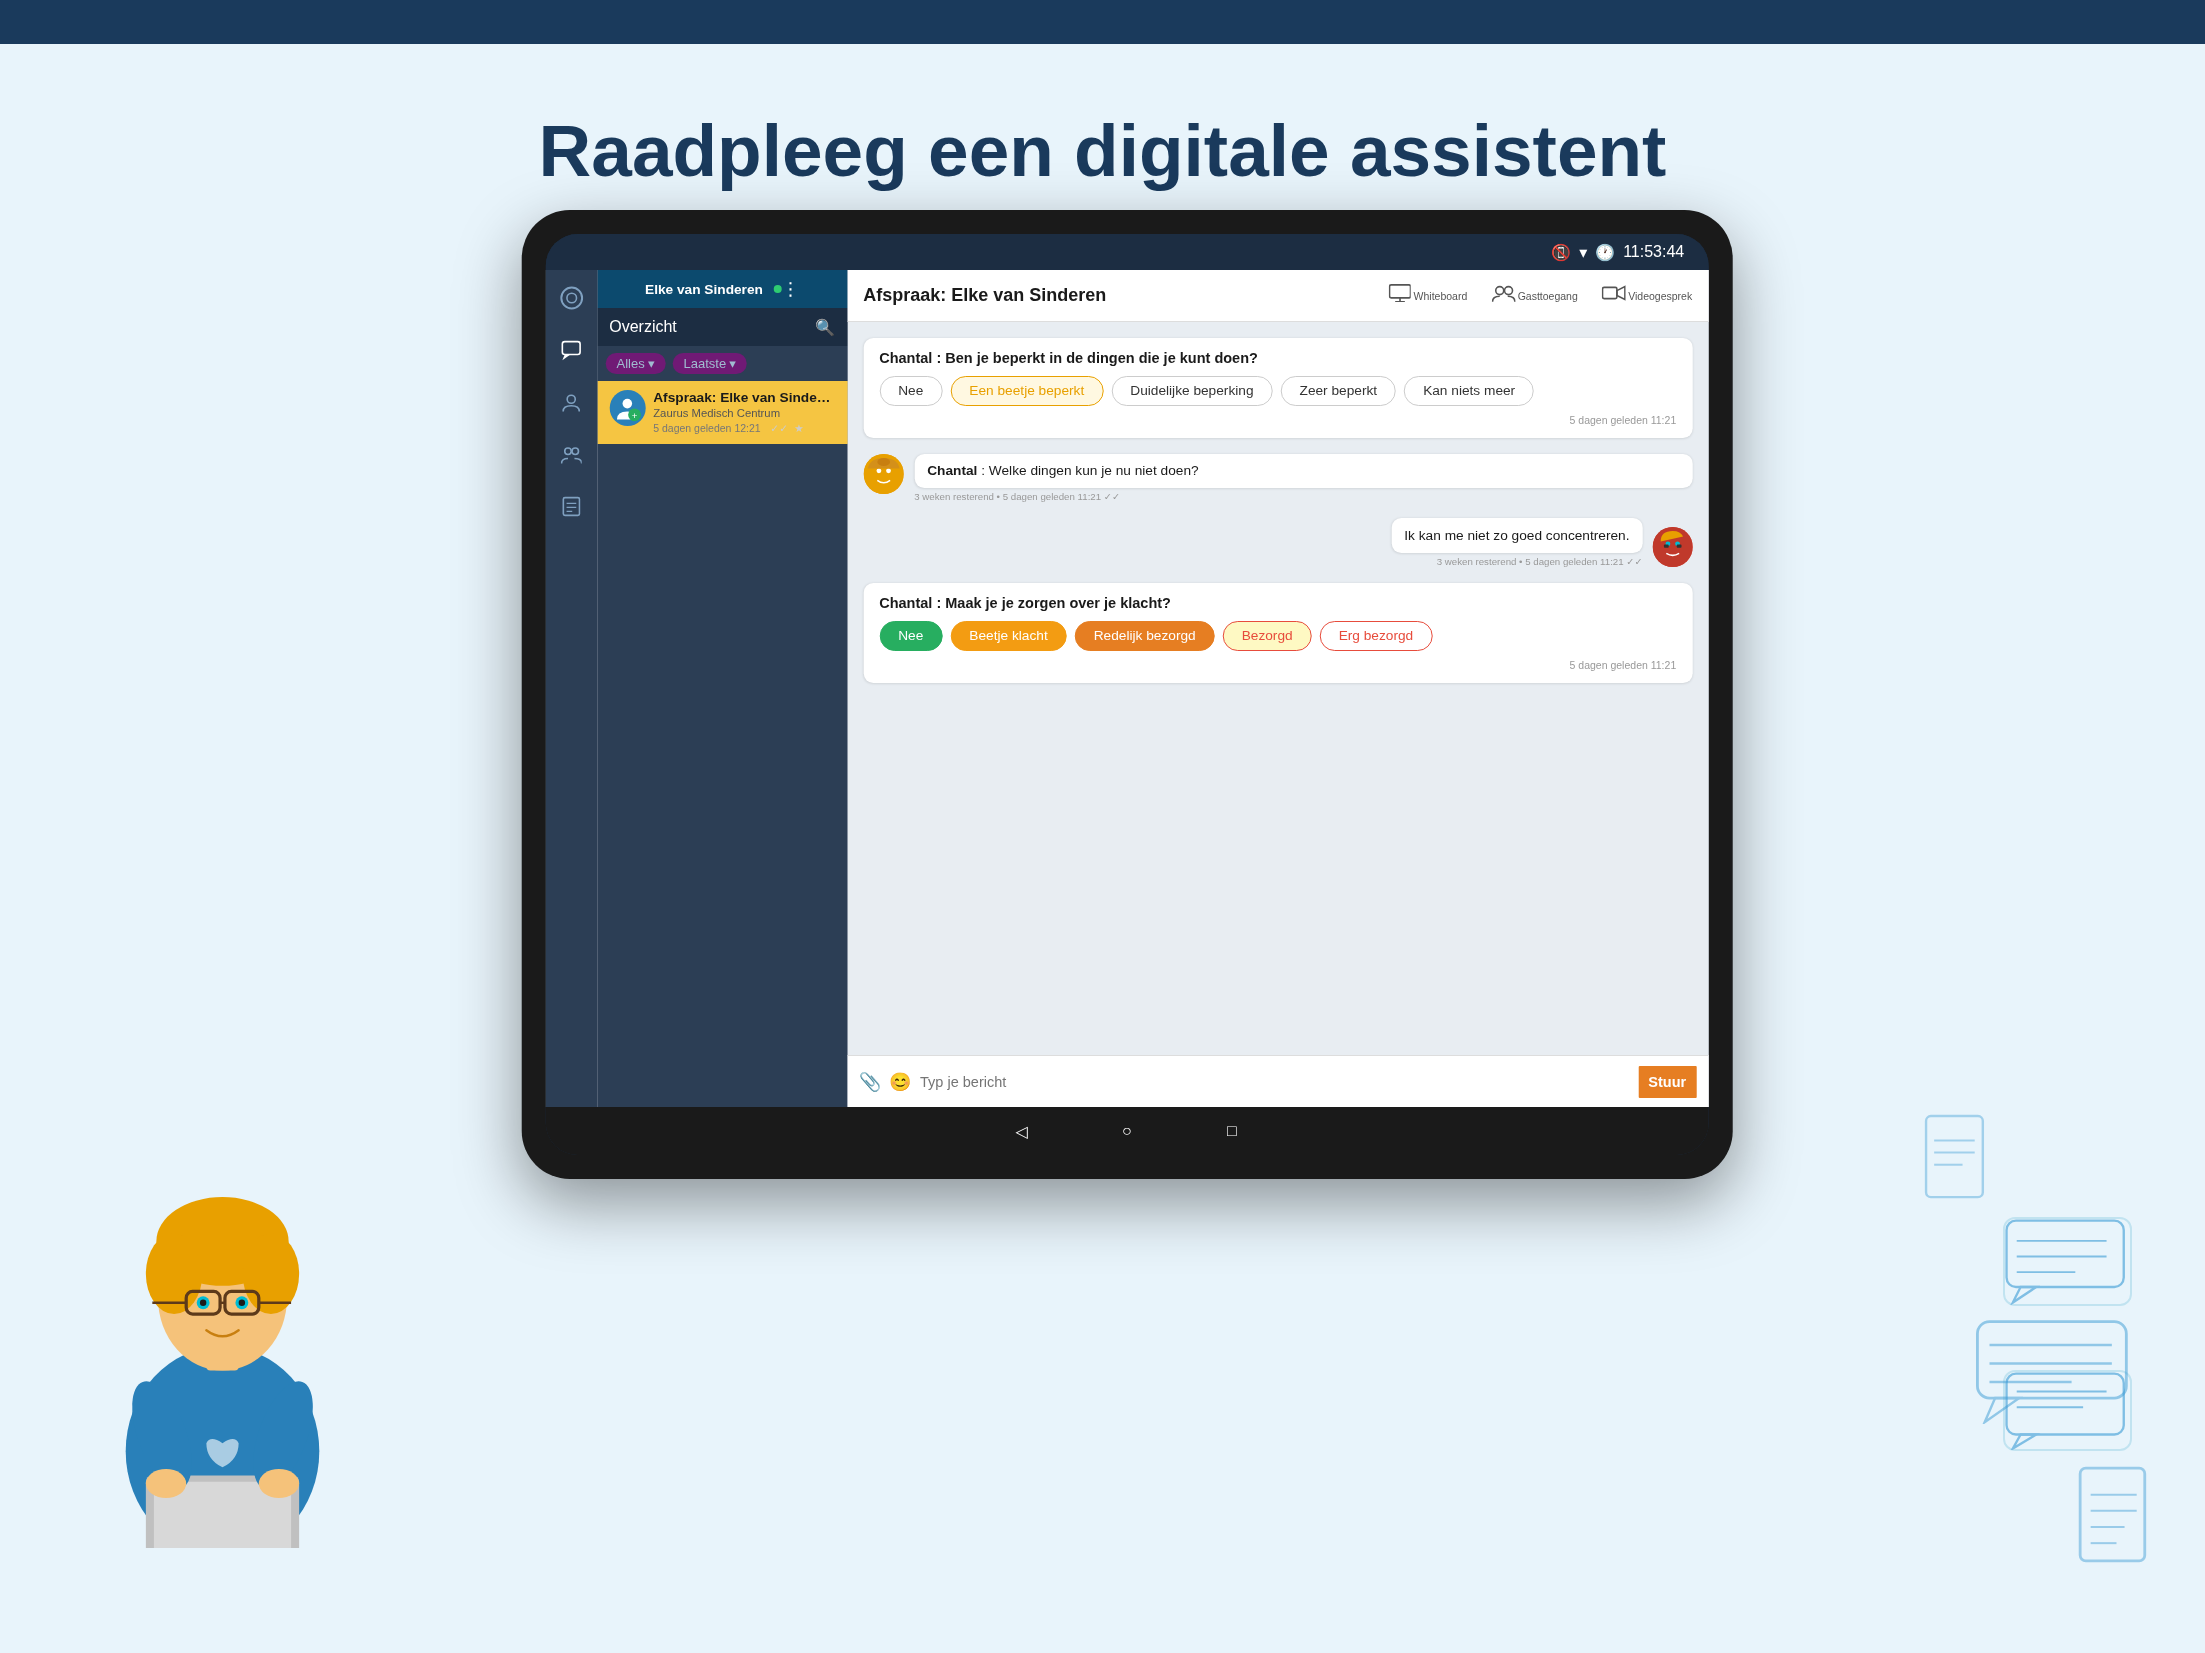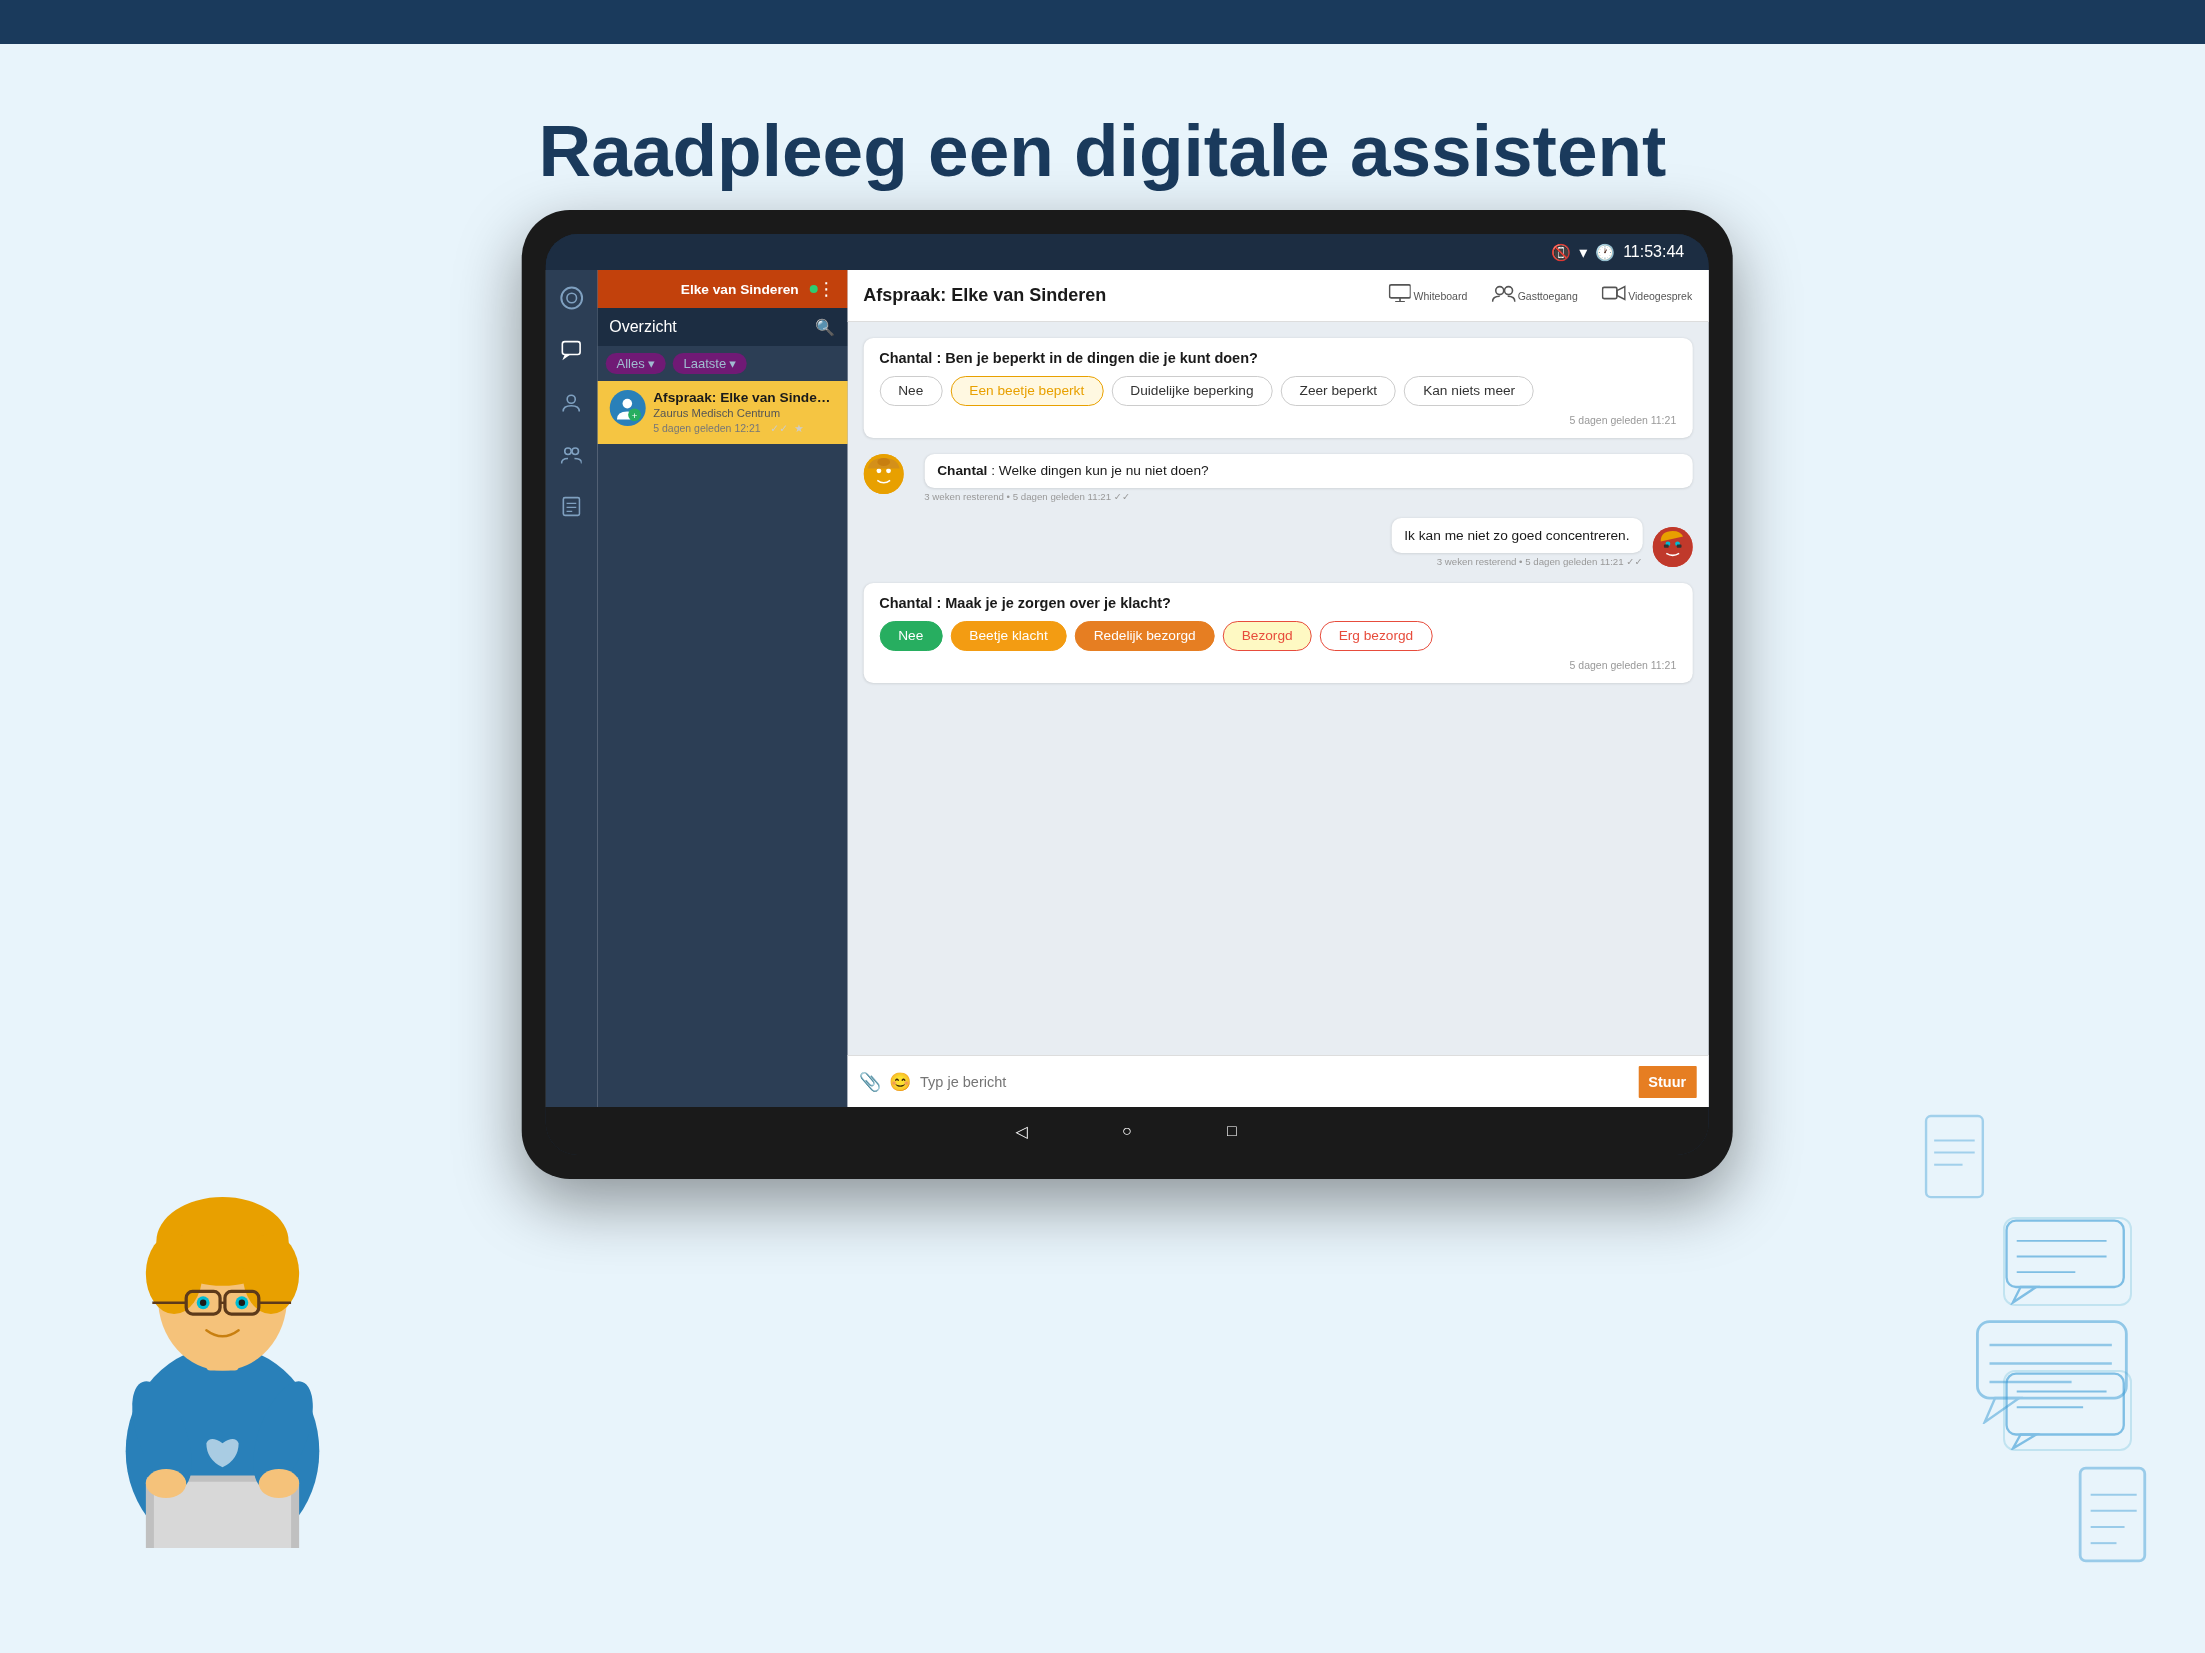--- a/index.html
+++ b/index.html
@@ -323,21 +323,21 @@
       text-align: right;
       font-size: 10.5px;
       color: #999;
       margin-top: 8px;
     }
 
     
     .bot-message {
       display: flex;
       align-items: flex-start;
-      gap: 21px;
+      gap: 11px;
     }
 
     .bot-bubble {
       background: white;
       border-radius: 9.7px;
       padding: 9.7px 13px;
       font-size: 13.7px;
       color: #1a1a1a;
       flex: 1;
       box-shadow: 0 0.8px 2.4px rgba(0,0,0,0.1);
@@ -583,21 +583,21 @@
               <rect x="2" y="2" width="20" height="22" rx="2" fill="none" stroke="#7fa0c0" stroke-width="2"></rect>
               <line x1="6" y1="9" x2="18" y2="9" stroke="#7fa0c0" stroke-width="1.5"></line>
               <line x1="6" y1="14" x2="18" y2="14" stroke="#7fa0c0" stroke-width="1.5"></line>
               <line x1="6" y1="19" x2="13" y2="19" stroke="#7fa0c0" stroke-width="1.5"></line>
             </svg>
           </div>
         </div>
 
         <div class="chat-list-panel">
 
-          <div style="background:#c2410c; padding: 8px 12px; display:flex; align-items:center; justify-content:flex-end;">
+          <div style="background:#0c4a6e; padding: 8px 12px; display:flex; align-items:center; justify-content:center;">
             <div style="display:flex; align-items:center; gap:6.5px;">
               <span style="color:white; font-size:13.7px; font-weight:600;">Elke van Sinderen</span>
               <span class="green-dot"></span>
             </div>
             <span style="color:white; font-size:18px; cursor:pointer;">⋮</span>
           </div>
 
           <div class="chat-list-header">
             <span>Overzicht</span>
             <span style="color:#7fa0c0; font-size:16px; cursor:pointer;">🔍</span>

